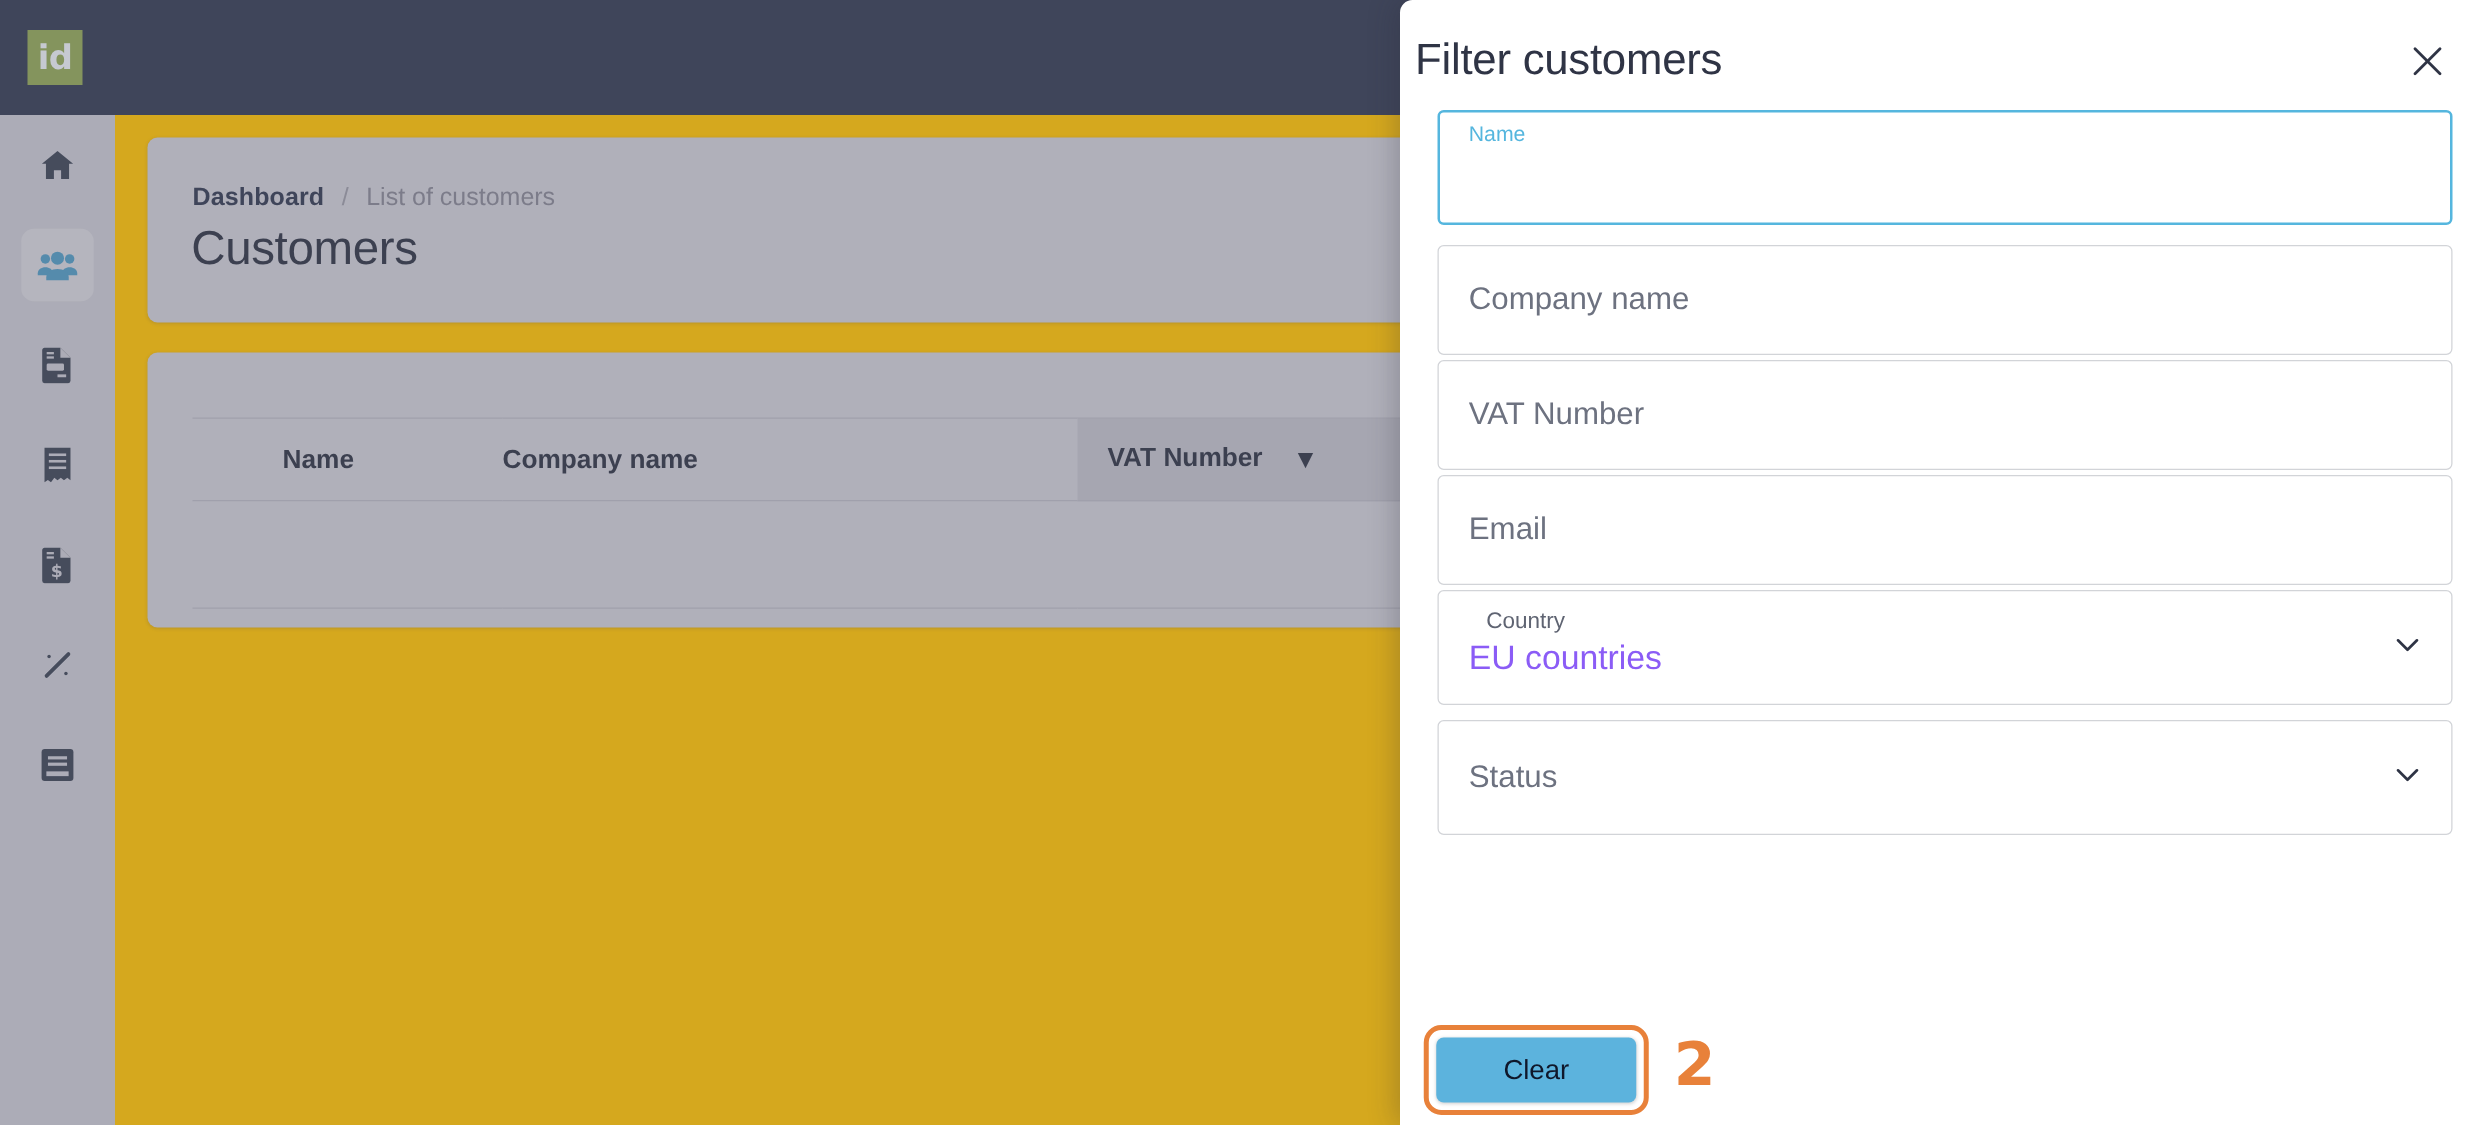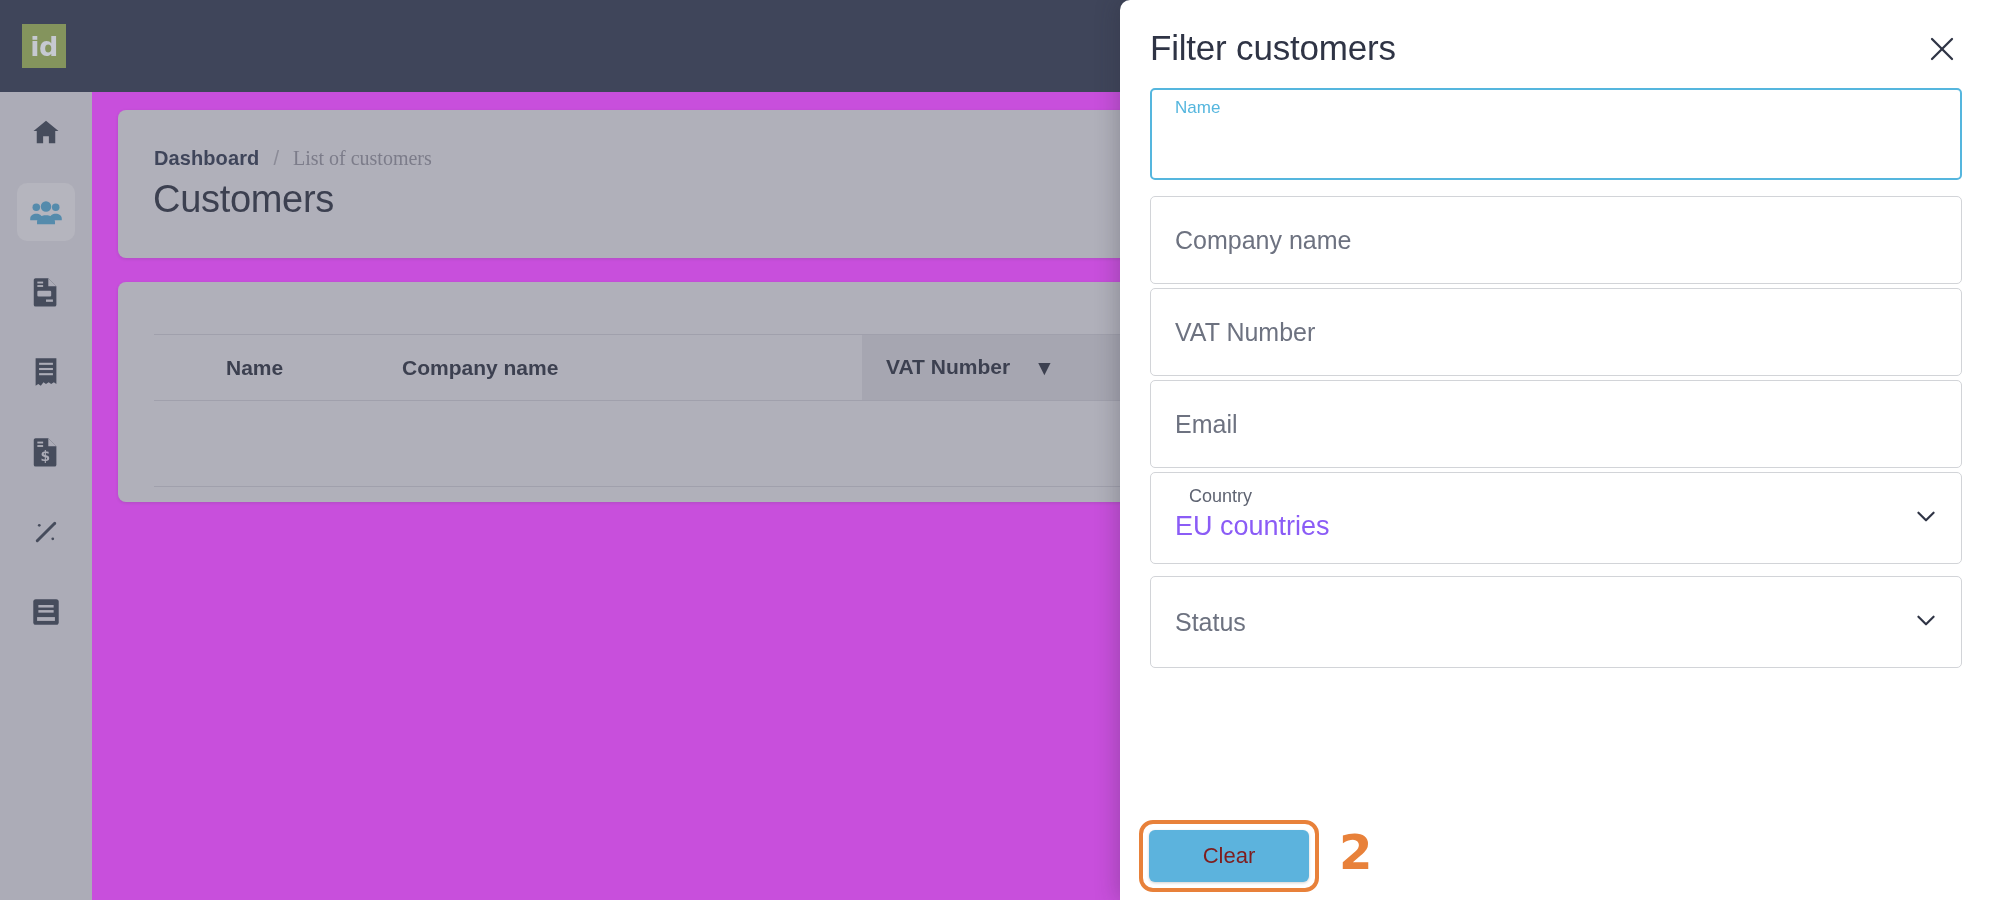--- a/index.html
+++ b/index.html
@@ -9,21 +9,21 @@
     height: 900px;
     overflow: hidden;
     font-family: "Liberation Sans", "DejaVu Sans", sans-serif;
     background: #b6b6c0;
   }
 
   
   #app-shell {
     position: absolute;
     inset: 0;
-    background: #d946ef;
+    background: #eab308;
   }
 
   
   #topbar {
     position: absolute;
     top: 0; left: 0;
     width: 1992px;
     height: 92px;
     background: #333a51;
   }
@@ -97,21 +97,20 @@
     letter-spacing: 0.1px;
   }
   #breadcrumb .crumb-sep {
     color: #8f8f9c;
     margin: 0 14px;
     font-weight: 400;
   }
   #breadcrumb .crumb-current {
     color: #7d7d8b;
     font-weight: 400;
-    font-family: Liberation Serif, serif;
   }
   #page-title {
     position: absolute;
     left: 35px; top: 68px;
     font-size: 38px;
     font-weight: 400;
     color: #2f3445;
     letter-spacing: -0.3px;
   }
 
@@ -174,21 +173,21 @@
     right: 0; top: 0;
     width: 872px;
     height: 900px;
     background: #ffffff;
     border-top-left-radius: 10px;
     box-shadow: -3px 0 22px rgba(40,40,50,0.26);
     overflow: hidden;
   }
   #panel-title {
     position: absolute;
-    left: 30px; top: 28px;
+    left: 12px; top: 28px;
     font-size: 35px;
     font-weight: 400;
     color: #2f3445;
     letter-spacing: -0.2px;
   }
   #panel-close {
     position: absolute;
     right: 28px; top: 27px;
     width: 44px; height: 44px;
     display: flex;
@@ -269,21 +268,21 @@
     border-radius: 14px;
     background: transparent;
   }
   #clear-button {
     position: absolute;
     left: 10px; top: 10px;
     width: 160px; height: 52px;
     background: #5cb3dd;
     border: none;
     border-radius: 6px;
-    color: #7f1d1d;
+    color: #0f172a;
     font-size: 22px;
     font-family: "Liberation Sans", "DejaVu Sans", sans-serif;
     cursor: pointer;
     box-shadow: 0 1px 3px rgba(0,0,0,0.18);
   }
   #step-badge {
     position: absolute;
     left: 200px; top: 4px;
     font-size: 48px;
     font-weight: 700;

